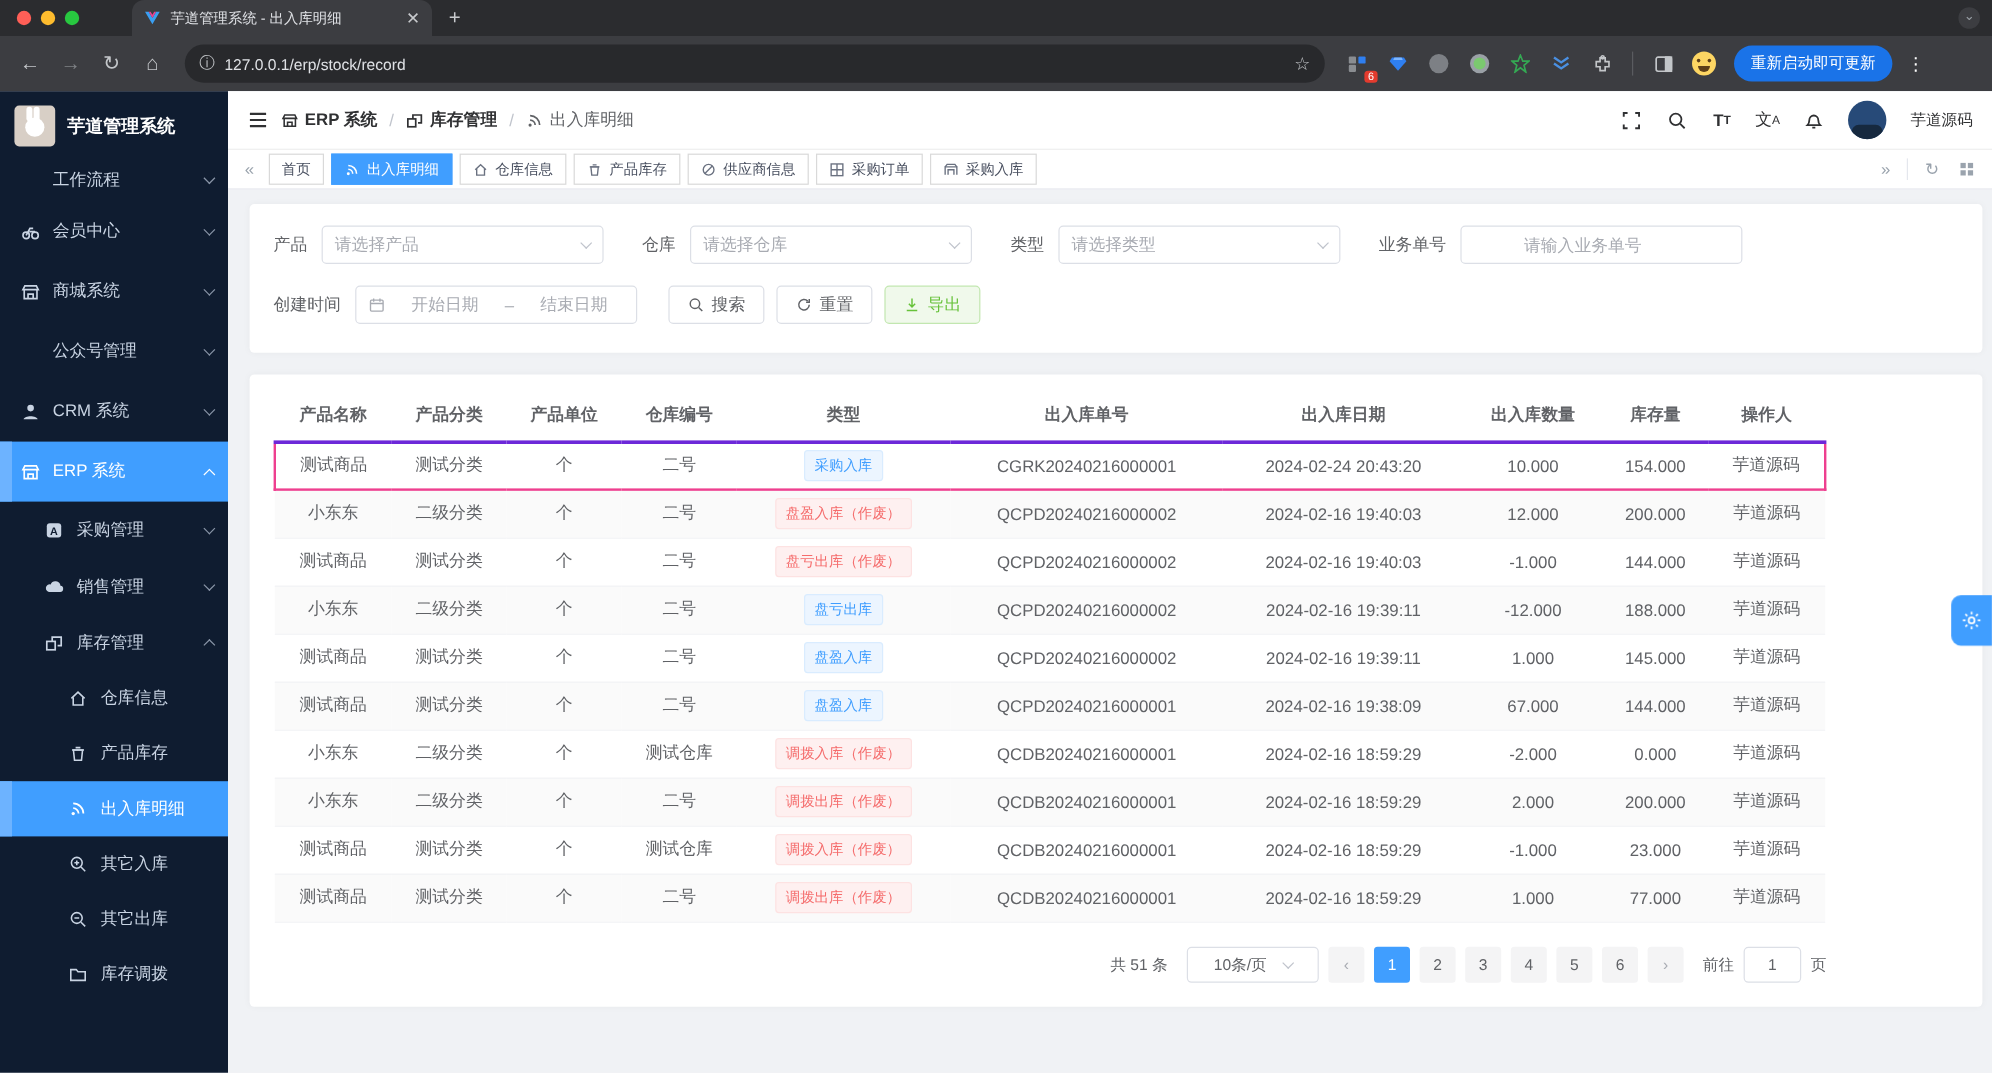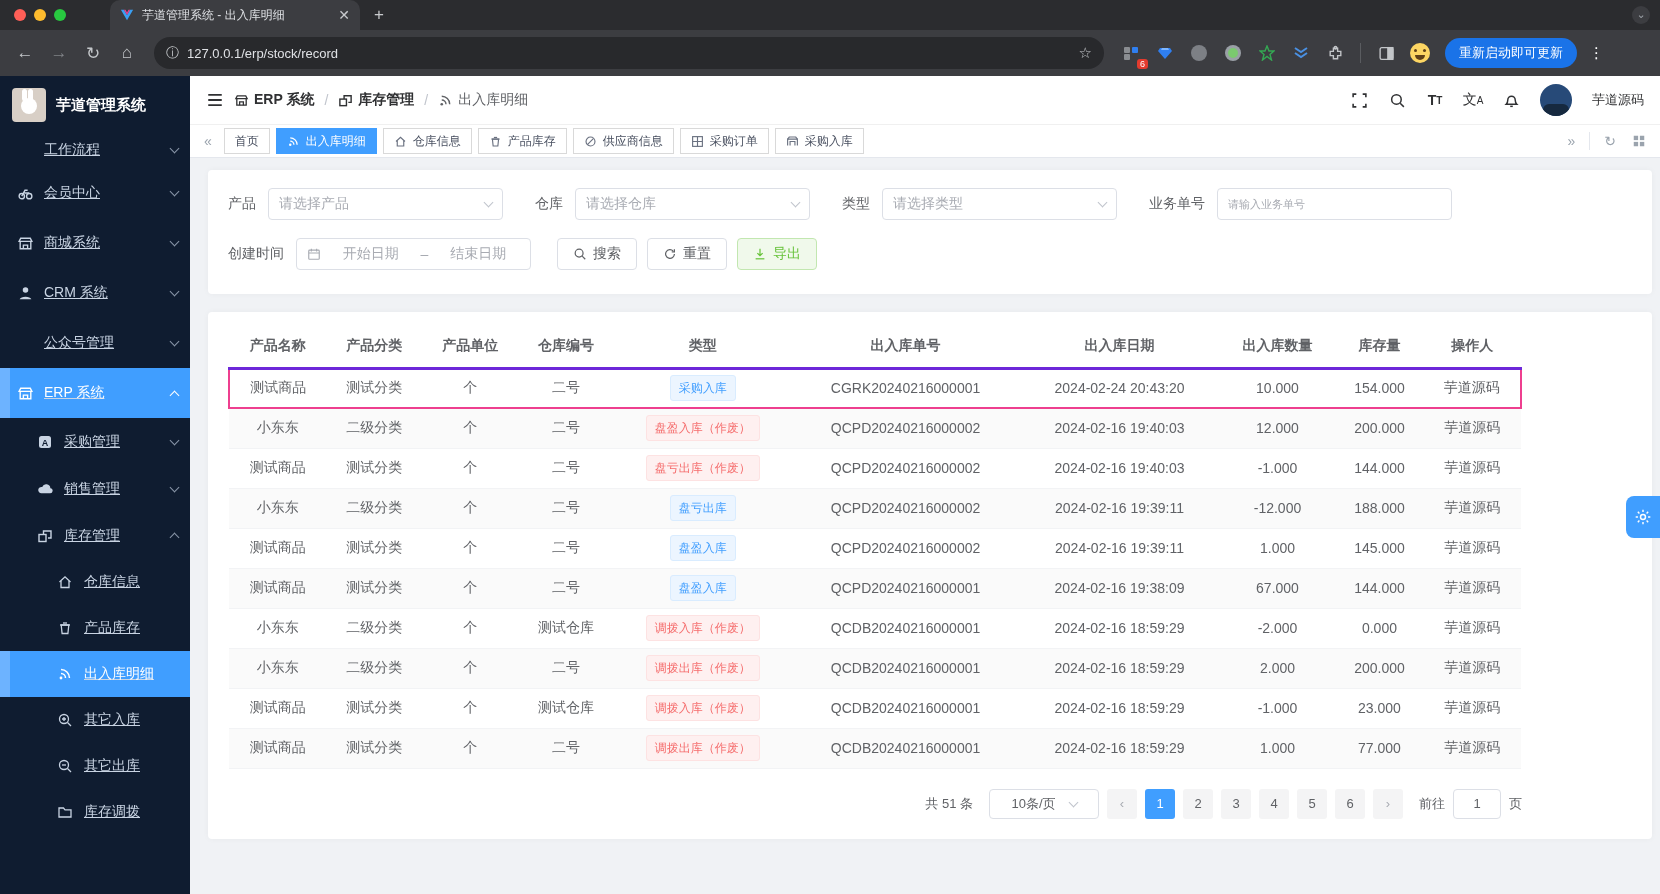--- a/index.html
+++ b/index.html
@@ -35,21 +35,21 @@
   .emoji-face:after{ content:""; position:absolute; left:5px; bottom:3px; width:10px; height:5px; border-radius:0 0 10px 10px; background:#5f4018; }
 
   
   .app { display:flex; height:860px; }
   .sidebar { width:190px; background:#0f1c30; color:#c9d4e3; flex-shrink:0; overflow:hidden; }
   .logo-row { display:flex; align-items:center; gap:10px; padding:12px 10px 10px 12px; }
   .logo-av { width:34px; height:34px; border-radius:4px; background:#d8cfc6; position:relative; overflow:hidden; }
   .logo-av:before{ content:""; position:absolute; left:9px; top:10px; width:16px; height:16px; background:#fff; border-radius:50%; }
   .logo-av:after{ content:""; position:absolute; left:10px; top:1px; width:5px; height:12px; background:#fff; border-radius:4px; box-shadow:6px 0 0 #fff; }
   .logo-title { color:#fff; font-weight:bold; font-size:15px; white-space:nowrap; }
-  .menu { font-size:14px;text-decoration:underline; }
+  .menu { font-size:14px; }
   .mi { height:50px; display:flex; align-items:center; padding:0 12px 0 16px; gap:10px; position:relative; white-space:nowrap; }
   .mi .ic { width:18px; display:flex; justify-content:center; color:#c9d4e3; flex-shrink:0; }
   .mi .lbl { flex:1; }
   .mi.sub { padding-left:36px; height:47px; }
   .mi.sub2 { padding-left:56px; height:46px; }
   .mi.noicon { padding-left:44px; }
   .mi.active { background:#409eff; color:#fff; }
   .mi.active .ic { color:#fff; }
   .mi.active:before { content:""; position:absolute; left:0; top:0; bottom:0; width:10px; background:#6db3ff; }
   .chev { width:7px; height:7px; border-right:1.5px solid #8a96a8; border-bottom:1.5px solid #8a96a8; transform:rotate(45deg); margin-top:-3px; flex-shrink:0; }
@@ -78,21 +78,21 @@
   .tag-sep { width:1px; height:18px; background:#e4e7ed; margin:0 4px; }
 
   .content { flex:1; padding:12px 8px 0 18px; overflow:hidden; }
   .card { background:#fff; border-radius:4px; box-shadow:0 0 6px rgba(0,0,0,0.04); }
   .filter-card { padding:18px 20px 6px 20px; margin-bottom:18px; }
   .frow { display:flex; align-items:center; margin-bottom:18px; flex-wrap:nowrap; }
   .flabel { font-size:14px; color:#606266; margin-right:12px; text-align:right; white-space:nowrap; }
   .fitem { display:flex; align-items:center; margin-right:32px; }
   .sel, .inp { width:235px; height:32px; border:1px solid #dcdfe6; border-radius:4px; display:flex; align-items:center; padding:0 10px; color:#a8abb2; font-size:14px; background:#fff; }
   .sel .ph, .inp input { flex:1; }
-  .inp input { border:none; outline:none; color:#404040; font-size:11px; width:100%; }
+  .inp input { border:none; outline:none; color:#404040; font-size:14px; width:100%;margin-left:42px; }
   .inp input::placeholder { color:#a8abb2; }
   .daterange { width:235px; height:32px; border:1px solid #dcdfe6; border-radius:4px; display:flex; align-items:center; gap:8px; padding:0 10px; color:#a8abb2; font-size:14px; }
   .daterange .dph { flex:1; text-align:center; }
   .btn { height:32px; border:1px solid #dcdfe6; border-radius:4px; background:#fff; display:flex; align-items:center; gap:6px; padding:0 15px; font-size:14px; color:#606266; margin-right:10px; cursor:default; white-space:nowrap; }
   .btn .bic { display:flex; }
   .btn.export { color:#67c23a; background:#f0f9eb; border-color:#c2e7b0;justify-content:flex-end; }
 
   .table-card { padding:14px 0 16px 0; }
   .table-wrap { padding:0 130px 0 20px; }
   table { width:100%; border-collapse:collapse; font-size:14px; color:#606266; }
@@ -231,32 +231,32 @@
         <span class="ic">
             <svg width="17" height="17" viewBox="0 0 16 16" fill="none" stroke="currentColor" stroke-width="1.3">
               <path d="M3 6v7h10V6"></path>
               <path d="M2 6l1.5-3h9L14 6z"></path>
               <path d="M6 13V9.5h4V13"></path>
             </svg>
           </span>
         <span class="lbl">商城系统</span>
           <span class="chev"></span>
       </div>
+      <div class="mi noicon">
+        <span class="lbl">公众号管理</span>
+          <span class="chev"></span>
+      </div>
       <div class="mi">
         <span class="ic">
             <svg width="17" height="17" viewBox="0 0 16 16" fill="currentColor">
               <circle cx="8" cy="4.8" r="2.6"></circle>
               <path d="M2.5 13.5c.8-3.2 10.2-3.2 11 0z"></path>
             </svg>
           </span>
         <span class="lbl">CRM 系统</span>
-          <span class="chev"></span>
-      </div>
-      <div class="mi noicon">
-        <span class="lbl">公众号管理</span>
           <span class="chev"></span>
       </div>
       <div class="mi active">
         <span class="ic">
             <svg width="17" height="17" viewBox="0 0 16 16" fill="none" stroke="currentColor" stroke-width="1.3">
               <path d="M3 6v7h10V6"></path>
               <path d="M2 6l1.5-3h9L14 6z"></path>
               <path d="M6 13V9.5h4V13"></path>
             </svg>
           </span>

